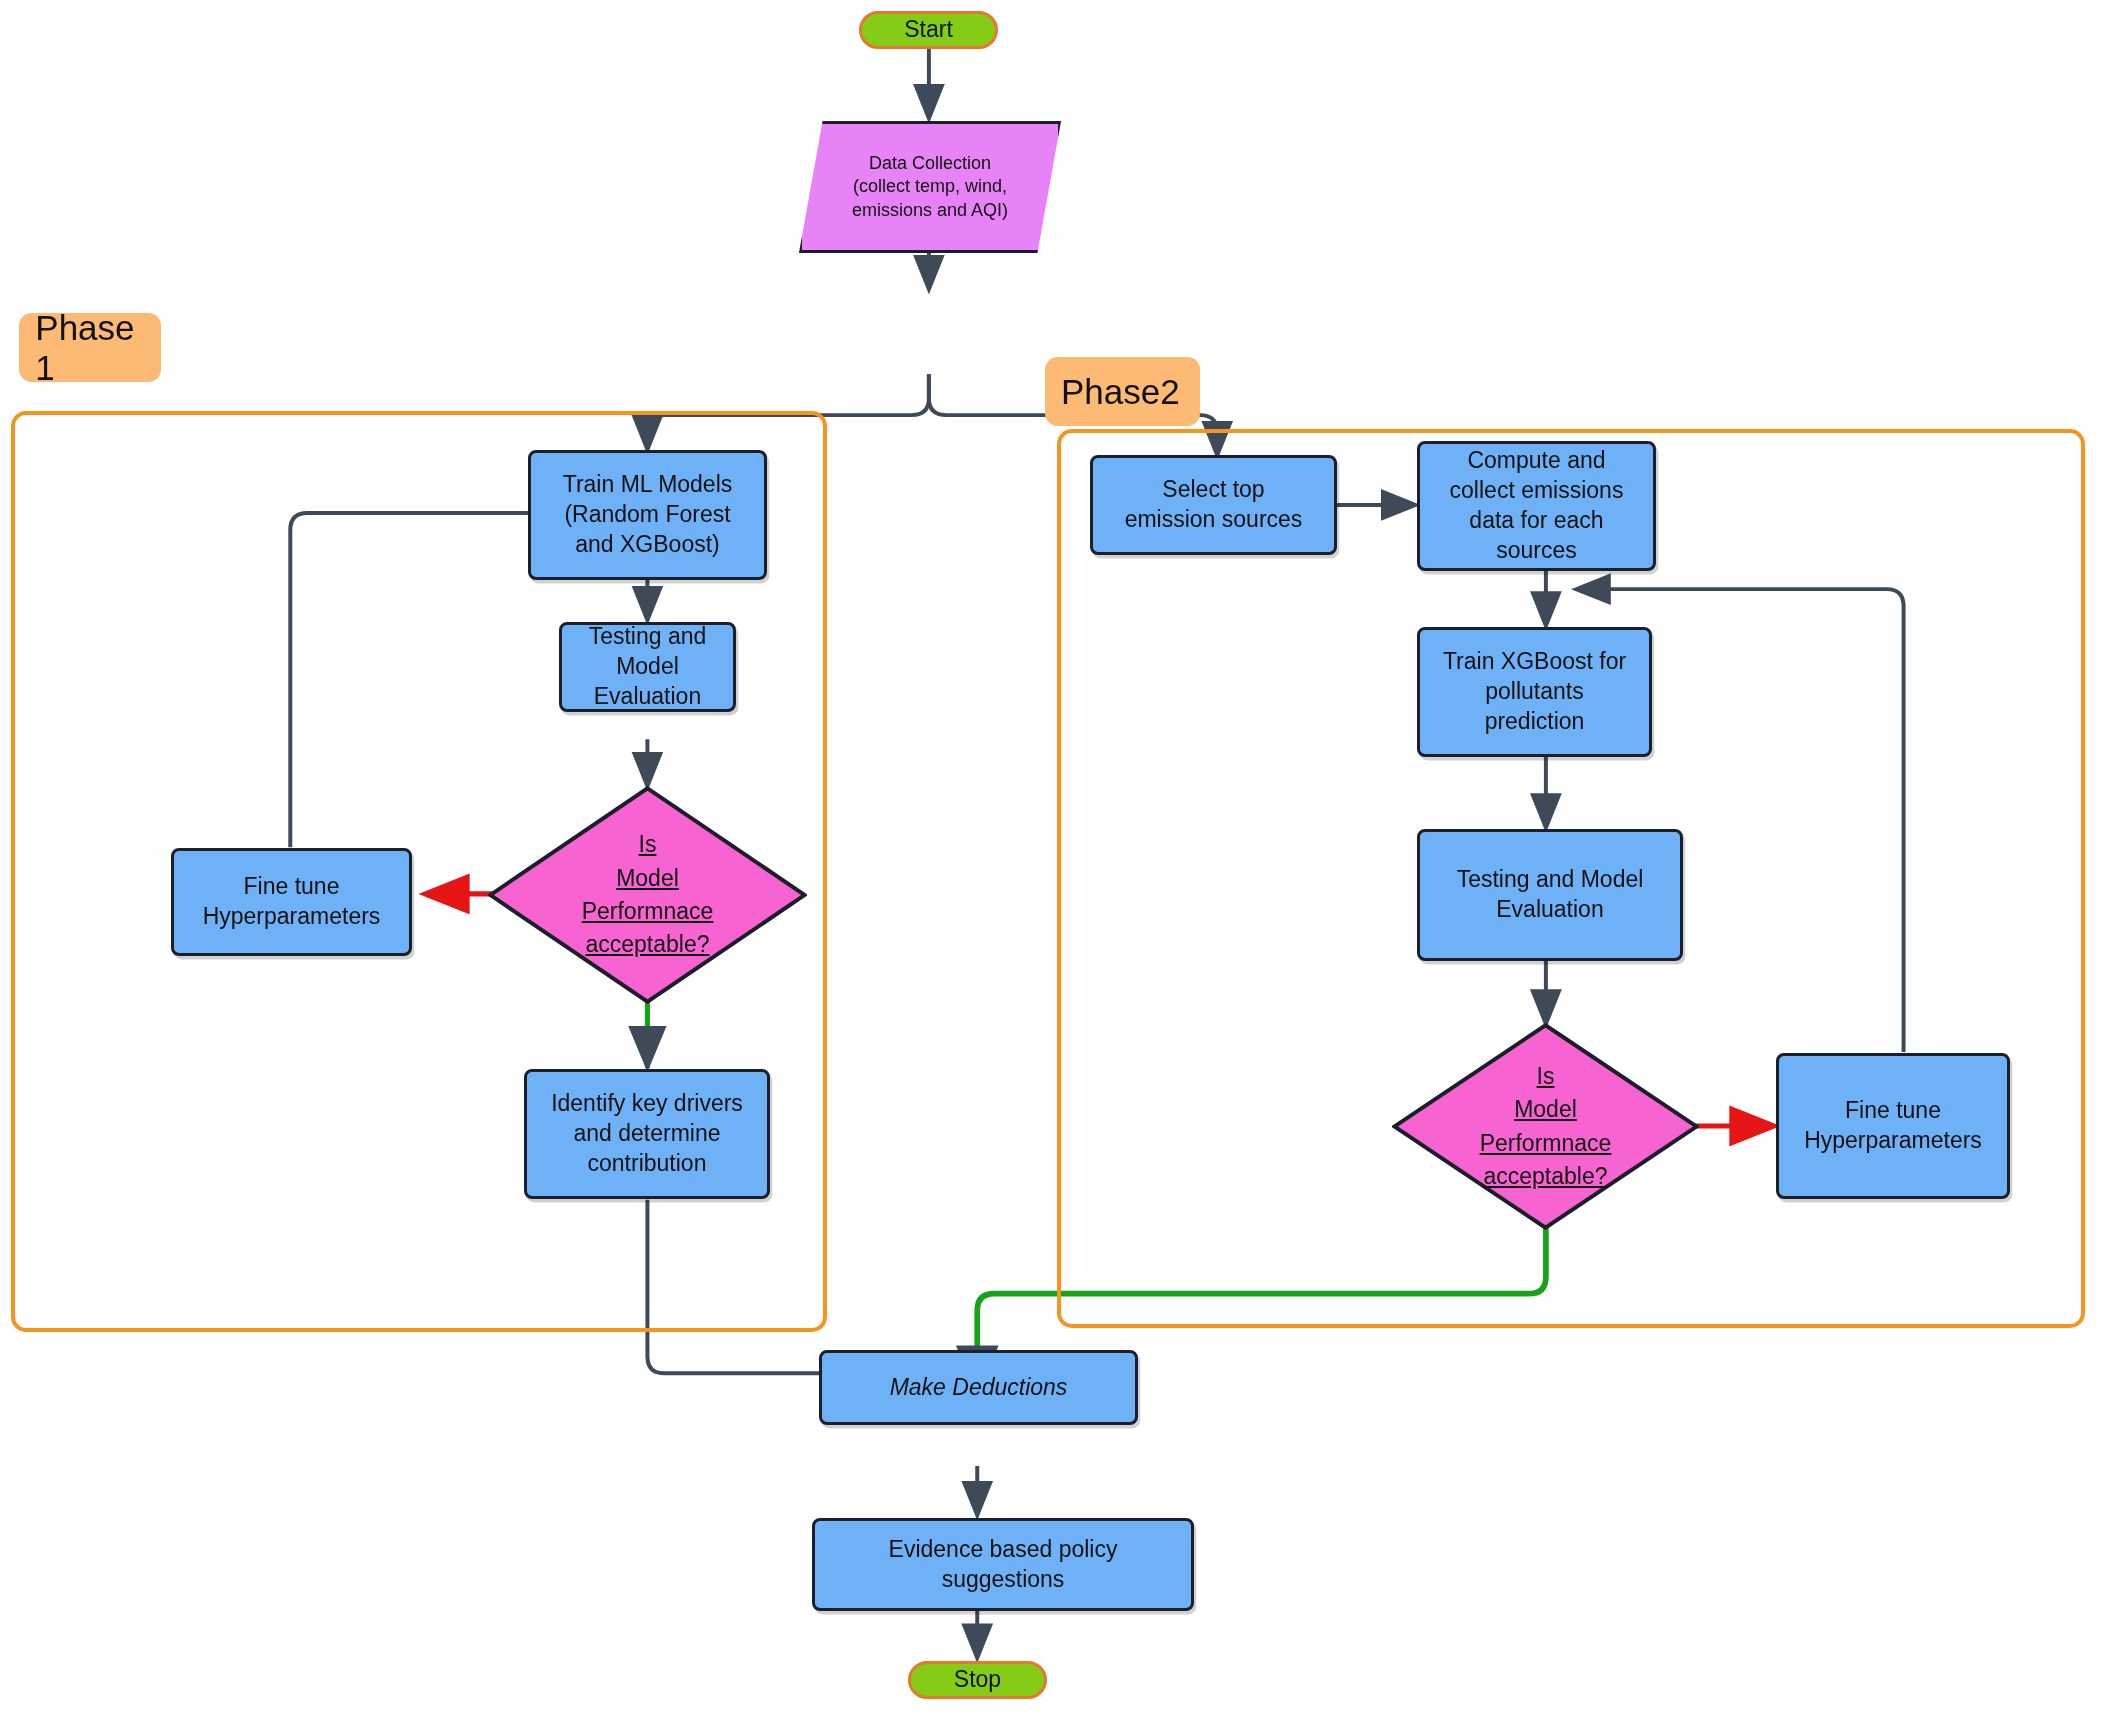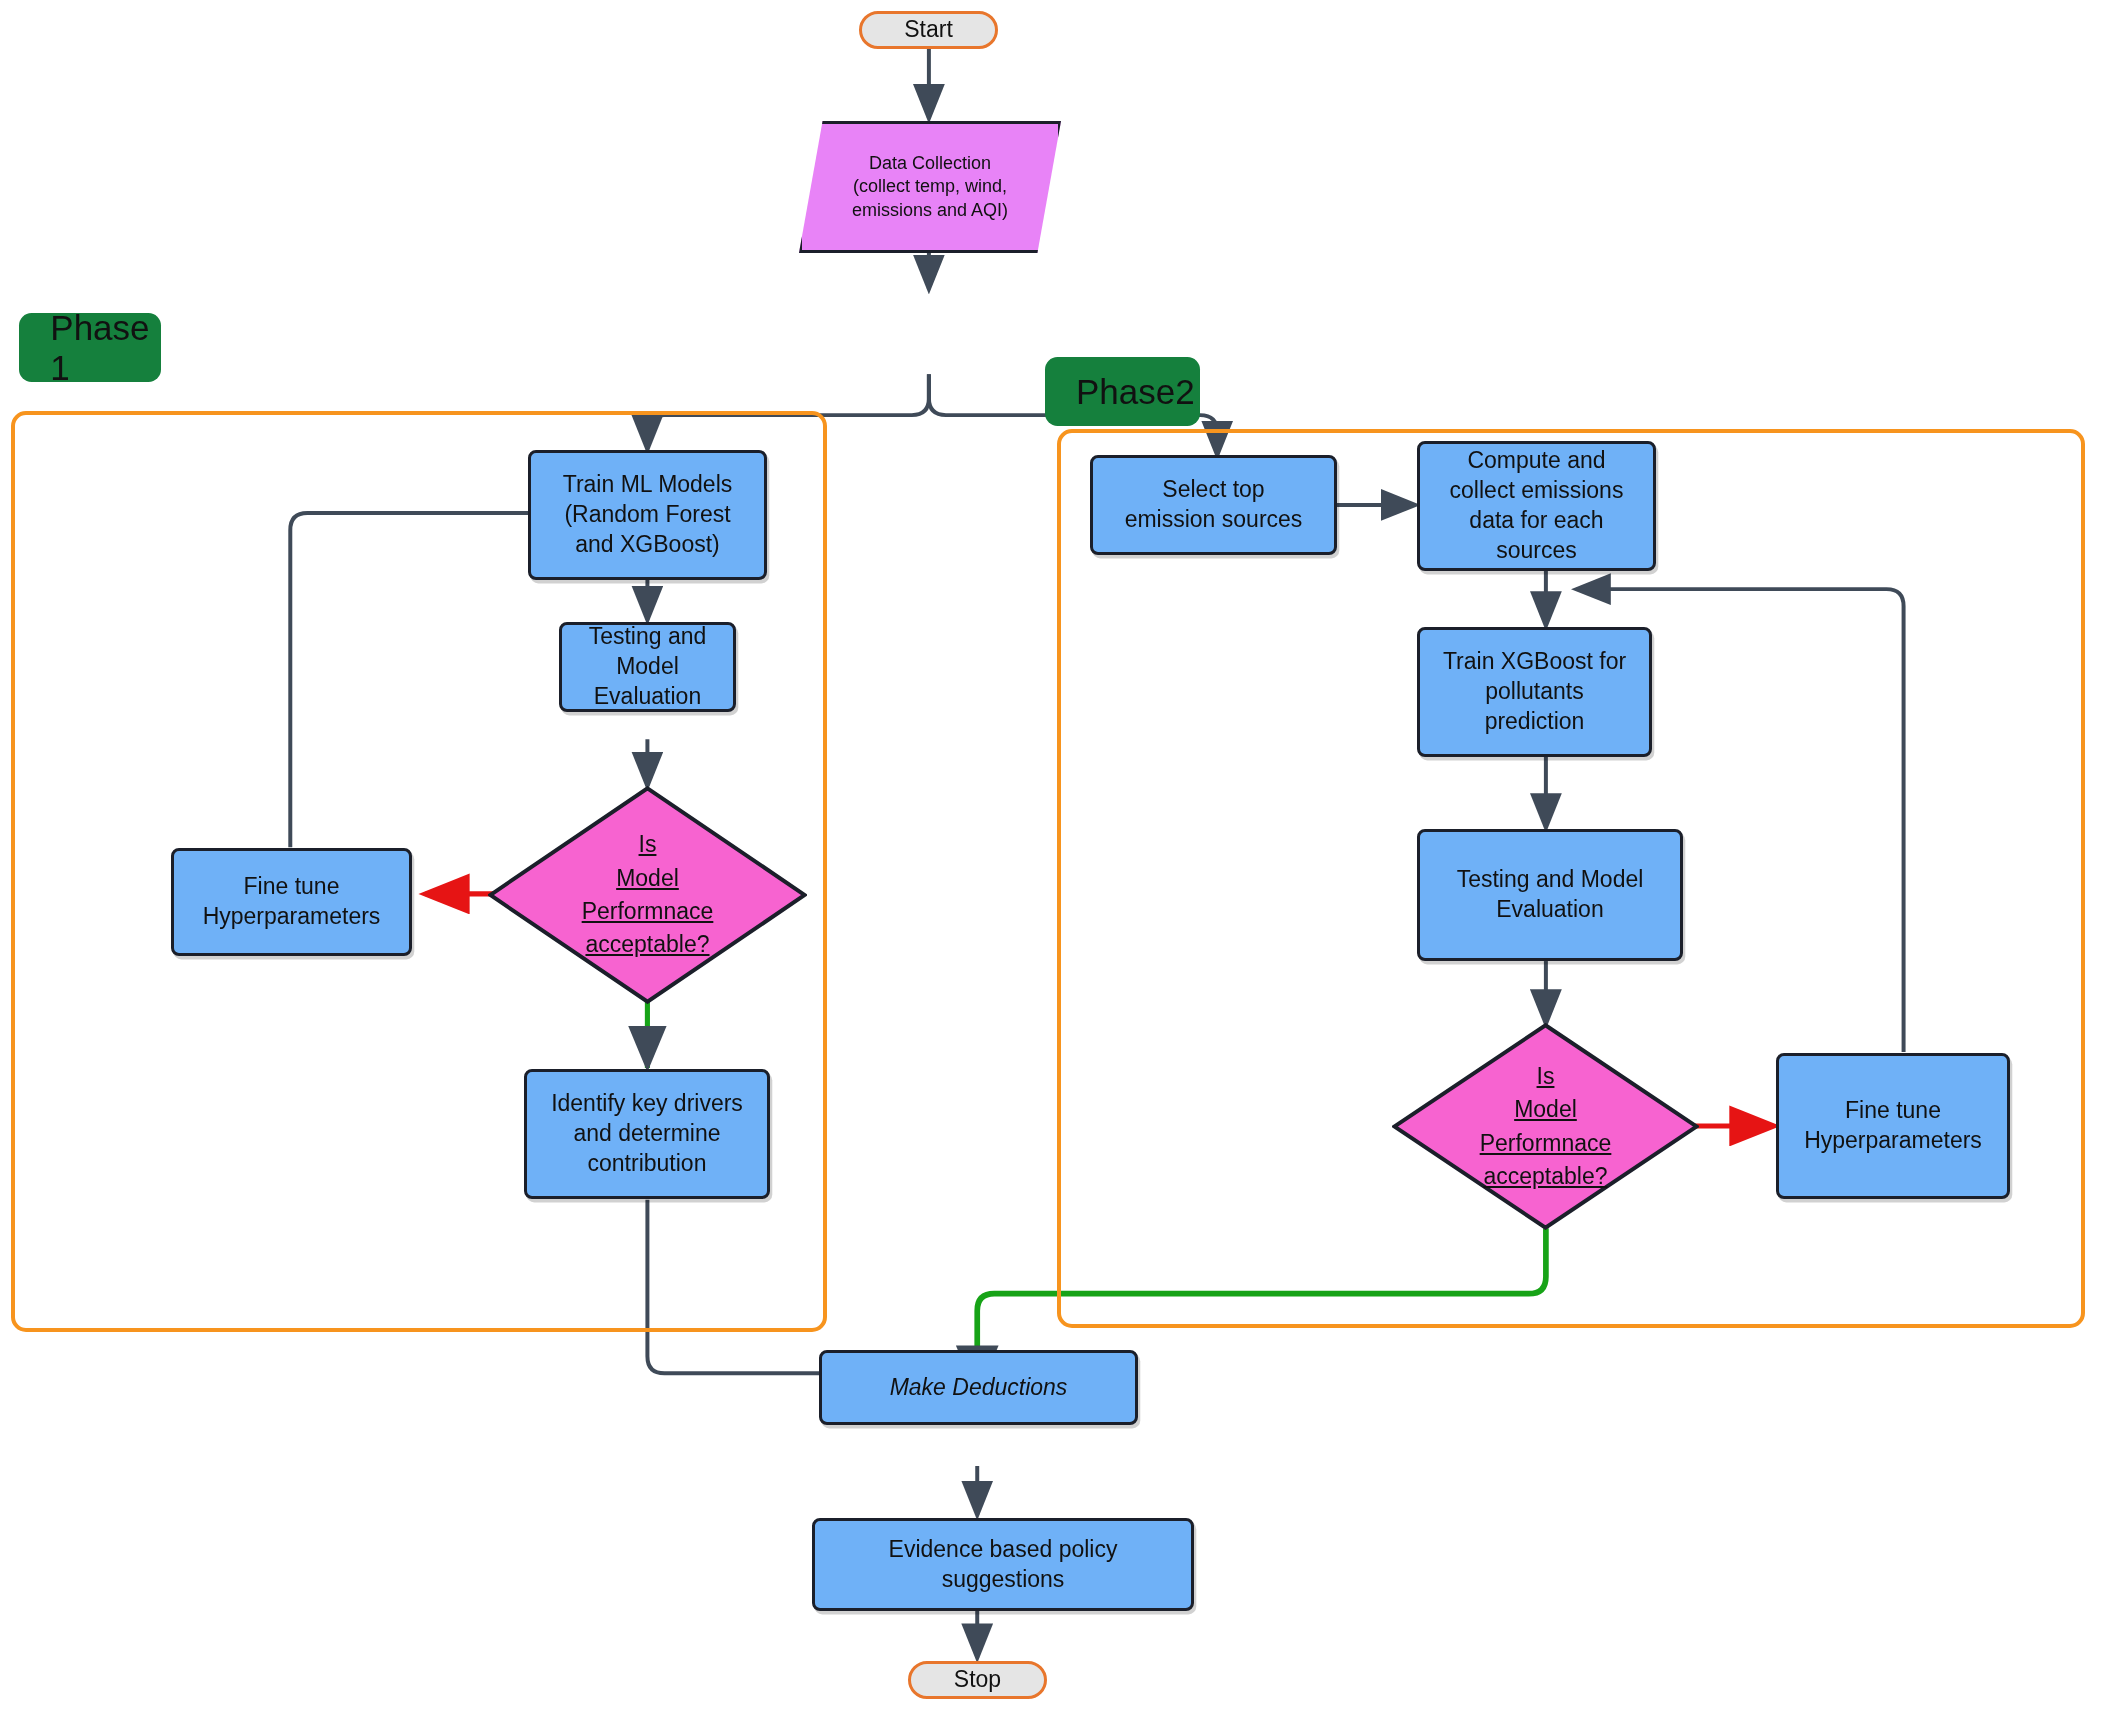--- a/index.html
+++ b/index.html
@@ -38,21 +38,21 @@
     white-space: pre-line;
   }
   .proc {
     background: #6FB1F7;
     border: 3.4px solid #1b1f2a;
     border-radius: 8px;
     font-size: 23px;
     box-shadow: 2.3px 3.4px 0 rgba(0,0,0,0.18);
   }
   .terminal {
-    background: #e5e5e5;
+    background: #84cc16;
     border: 3.4px solid #E8762C;
     border-radius: 568px;
     font-size: 23px;
   }
   .io {
     background: #E883F7;
     border: 3.4px solid #1b1f2a;
     font-size: 18px;
   }
   .decision {
@@ -76,26 +76,26 @@
   .phase-box {
     position: absolute;
     box-sizing: border-box;
     border: 4px solid #F7941E;
     border-radius: 15px;
     background: transparent;
   }
   .phase-label {
     position: absolute;
     box-sizing: border-box;
-    background: #15803d;
+    background: #fdba74;
     border-radius: 12.5px;
     display: flex;
     align-items: center;
     justify-content: flex-start;
-    padding-left: 31px;
+    padding-left: 16px;
     font-size: 35px;
     color: #111111;
     z-index: 5;
   }
 </style>
 </head>
 <body>
 
 <div id="stage">
 

